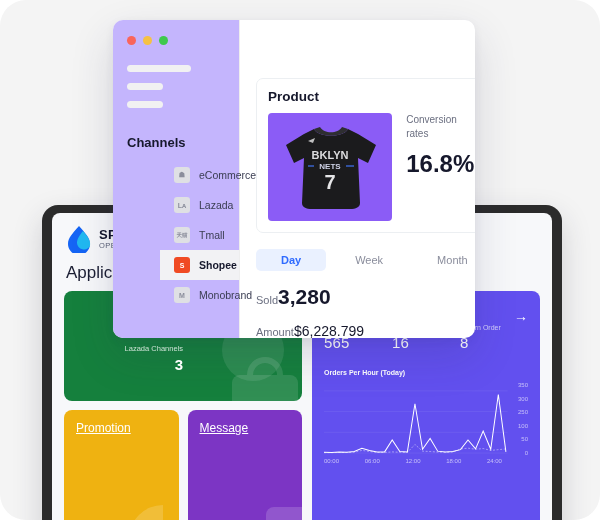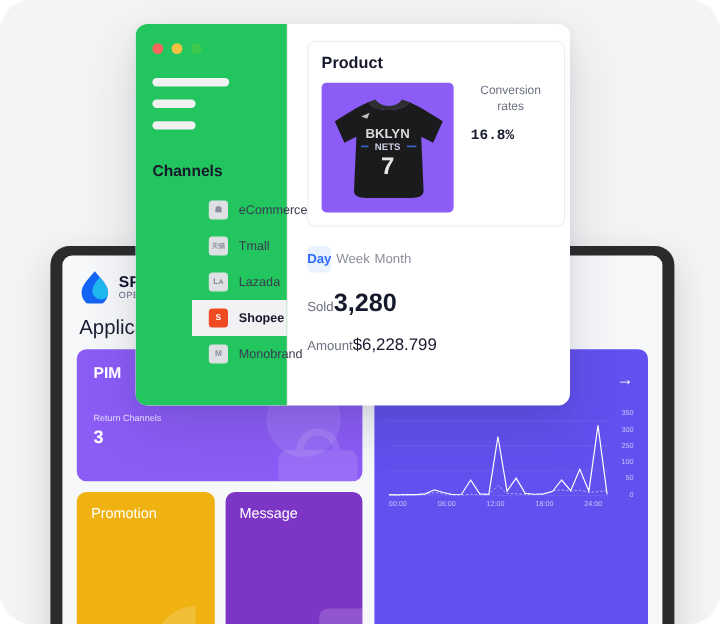--- a/index.html
+++ b/index.html
@@ -65,26 +65,27 @@
     display: flex;
     gap: 10px;
     padding: 0 12px;
     height: 260px;
   }
   .col-left { width: 238px; display: flex; flex-direction: column; gap: 9px; }
   .col-right { flex: 1; }
 
   .card-pim {
     position: relative;
-    background: #8b5cf6;
+    background: #15803d;
     border-radius: 8px;
     height: 110px;
     padding: 12px 14px;
     color: #fff;
     overflow: hidden;
+    text-align: right;
   }
   .pim-deco {
     position: absolute;
     right: -6px; bottom: -34px;
     width: 86px; height: 86px;
     opacity: .12;
   }
   .pim-circle {
     position: absolute;
     right: 18px; top: 28px;
@@ -105,21 +106,21 @@
     flex: 1;
     padding: 11px 12px;
     color: #fff;
     overflow: hidden;
     display: flex;
     flex-direction: column;
     justify-content: space-between;
   }
   .card-promotion { background: #efb211; }
   .card-message { background: #7c35c4; }
-  .card-sm .card-label { font-size: 12px; font-weight: normal; }
+  .card-sm .card-label { font-size: 12px; font-weight: normal; text-decoration: underline; }
   .sm-deco {
     position: absolute; right: -18px; bottom: -22px;
     width: 74px; height: 74px; opacity: .16;
   }
 
   
   .panel {
     position: relative;
     background: #6250ef;
     border-radius: 8px;
@@ -159,21 +160,21 @@
     left: 113px; top: 20px;
     width: 362px; height: 318px;
     background: #ffffff;
     border-radius: 10px;
     box-shadow: 0 18px 44px rgba(45,45,80,.16), 0 3px 10px rgba(45,45,80,.07);
     display: flex;
     overflow: hidden;
   }
   .win-side {
     width: 127px;
-    background: #22c55e;
+    background: #c4b5fd;
     border-right: 1px solid #eeeeee;
     padding: 16px 0 0 0;
   }
   .dots { display: flex; gap: 7px; padding: 0 14px; }
   .dot { width: 9px; height: 9px; border-radius: 50%; }
   .skeletons { padding: 20px 14px 0 14px; }
   .sk { background: #f1f1f2; border-radius: 4px; height: 7px; margin-bottom: 11px; }
   .sk1 { width: 64px; }
   .sk2 { width: 36px; }
   .sk3 { width: 36px; }
@@ -188,41 +189,41 @@
   }
   .chan.active { background: #f2f2f4; color: #16182c; font-weight: bold; }
   .chan-ico {
     width: 16px; height: 16px; border-radius: 3px;
     flex: none; display: flex; align-items: center; justify-content: center;
     background: #dfe0e4; color: #8b8e9c;
     font-size: 7px; font-weight: bold;
   }
   .chan-ico.shopee { background: #f04a23; color: #fff; }
 
-  .win-main { flex: 1; padding: 14px 16px 0 16px; }
+  .win-main { flex: 1; padding: 14px 16px 0 16px; margin-top: 44px; }
   .prod-card {
     border: 1px solid #eceff2;
     border-radius: 7px;
     padding: 10px 11px 11px 11px;
   }
   .prod-title { font-size: 13.5px; font-weight: bold; color: #16182c; }
   .prod-row { display: flex; align-items: flex-start; gap: 14px; margin-top: 9px; }
   .prod-img {
     width: 126px; height: 108px;
     background: #8b5cf6;
     border-radius: 4px;
     display: flex; align-items: center; justify-content: center;
   }
-  .conv-k { font-size: 10px; color: #6b6f80; line-height: 1.35; text-align: center; }
-  .conv-v { font-size: 12px; font-weight: bold; color: #16182c; margin-top: 10px; font-family: Liberation Mono, monospace; }
+  .conv-k { font-size: 10px; color: #6b6f80; line-height: 1.35; }
+  .conv-v { font-size: 24px; font-weight: bold; color: #16182c; margin-top: 10px; }
 
   .tabs { display: flex; gap: 4px; margin-top: 16px; }
   .tab {
     font-size: 11px; color: #8a8d9c;
-    padding: 5px 0; border-radius: 5px;
+    padding: 5px 25px; border-radius: 5px;
   }
   .tab.active { color: #2f6bff; background: #eaf1ff; font-weight: bold; }
 
   .kv {
     display: flex; align-items: baseline; 
     margin-top: 14px;
   }
   .kv .k { font-size: 11px; color: #6b6f80; }
   .kv .v-big { font-size: 21px; font-weight: bold; color: #16182c; }
   .kv .v-mid { font-size: 14px; color: #16182c; }
@@ -254,21 +255,21 @@
 
           <div class="card-pim">
             <div class="pim-circle"></div>
             <svg class="pim-deco" viewBox="0 0 86 86">
               <rect x="10" y="26" width="66" height="56" rx="8" fill="#ffffff"></rect>
               <path d="M28 32 v-6 a15 15 0 0 1 30 0 v6" stroke="#ffffff" stroke-width="6" fill="none"></path>
             </svg>
             <div class="card-label">PIM</div>
             <div class="pim-stats">
               <div class="pim-stat">
-                <div class="k">Return Channels</div>
+                <div class="k">Lazada Channels</div>
                 <div class="v">3</div>
               </div>
             </div>
           </div>
 
           <div class="small-row">
             <div class="card-sm card-promotion">
               <svg class="sm-deco" viewBox="0 0 74 74">
                 <rect x="28" y="28" width="40" height="40" rx="9" fill="#ffffff"></rect>
                 <path d="M6 40 a34 34 0 0 1 34 -34 v22 a12 12 0 0 0 -12 12 Z" fill="#ffffff"></path>
@@ -285,20 +286,34 @@
 
             </div>
           </div>
 
         </div>
 
         <div class="col-right">
           <div class="panel">
             <div class="panel-arrow">→</div>
             <div class="panel-title">Today's Data</div>
+            <div class="panel-stats">
+              <div class="panel-stat">
+                <div class="k">Orders</div>
+                <div class="v">565</div>
+              </div>
+              <div class="panel-stat">
+                <div class="k">Cancel Order</div>
+                <div class="v">16</div>
+              </div>
+              <div class="panel-stat">
+                <div class="k">Return Order</div>
+                <div class="v">8</div>
+              </div>
+            </div>
 
             <div class="chart-title">Orders Per Hour  (Today)</div>
             <div class="chart-wrap">
               <svg class="chart-svg" id="chart-svg" viewBox="0 0 240 74" preserveAspectRatio="none">
                   <line x1="0" x2="216" y1="8.879999999999999" y2="8.879999999999999" stroke="rgba(255,255,255,.13)" stroke-width="0.6"></line>
                   <line x1="0" x2="216" y1="29.6" y2="29.6" stroke="rgba(255,255,255,.13)" stroke-width="0.6"></line>
                   <line x1="0" x2="216" y1="50.32" y2="50.32" stroke="rgba(255,255,255,.13)" stroke-width="0.6"></line>
                   <line x1="0" x2="216" y1="71.03999999999999" y2="71.03999999999999" stroke="rgba(255,255,255,.13)" stroke-width="0.6"></line>
                   <polyline points="0,70.25714285714285 8.916666666666666,70.44285714285714 17.833333333333332,70.07142857142857 26.75,70.25714285714285 35.666666666666664,69.51428571428572 44.583333333333336,66.17142857142858 53.5,68.4 62.41666666666667,70.07142857142857 71.33333333333333,69.88571428571429 80.25,58 89.16666666666667,69.51428571428572 98.08333333333333,69.88571428571429 107,21.785714285714285 115.91666666666666,67.28571428571429 124.83333333333334,56.51428571428571 133.75,69.14285714285714 142.66666666666666,69.88571428571429 151.58333333333334,69.51428571428572 160.5,67.65714285714286 169.41666666666666,58 178.33333333333334,66.91428571428571 187.25,49.08571428571429 196.16666666666666,67.28571428571429 205.08333333333334,12.5 214,69.88571428571429" fill="none" stroke="#ffffff" stroke-width="1" vector-effect="non-scaling-stroke"></polyline>
                   <polyline points="0,70.62857142857143 8.916666666666666,70.62857142857143 17.833333333333332,70.44285714285714 26.75,70.44285714285714 35.666666666666664,70.25714285714285 44.583333333333336,68.4 53.5,69.51428571428572 62.41666666666667,70.44285714285714 71.33333333333333,70.44285714285714 80.25,69.88571428571429 89.16666666666667,70.25714285714285 98.08333333333333,70.44285714285714 107,62.457142857142856 115.91666666666666,69.14285714285714 124.83333333333334,69.51428571428572 133.75,70.07142857142857 142.66666666666666,70.25714285714285 151.58333333333334,70.07142857142857 160.5,66.91428571428571 169.41666666666666,66.17142857142858 178.33333333333334,67.28571428571429 187.25,66.54285714285714 196.16666666666666,68.4 205.08333333333334,67.65714285714286 214,66.91428571428571" fill="none" stroke="rgba(255,255,255,.55)" stroke-width="0.8" stroke-dasharray="2 1.6" vector-effect="non-scaling-stroke"></polyline>
@@ -339,26 +354,26 @@
         <div class="sk sk2"></div>
         <div class="sk sk3"></div>
       </div>
       <div class="side-head">Channels</div>
       <div id="channel-list">
           <div class="chan">
             <span class="chan-ico">☗</span>
             <span>eCommerce</span>
           </div>
           <div class="chan">
+            <span class="chan-ico">Lᴀ</span>
+            <span>Lazada</span>
+          </div>
+          <div class="chan">
             <span class="chan-ico" style="font-size: 5.5px;">天猫</span>
             <span>Tmall</span>
-          </div>
-          <div class="chan">
-            <span class="chan-ico">Lᴀ</span>
-            <span>Lazada</span>
           </div>
           <div class="chan active">
             <span class="chan-ico shopee">S</span>
             <span>Shopee</span>
           </div>
           <div class="chan">
             <span class="chan-ico">M</span>
             <span>Monobrand</span>
           </div>
         </div>

